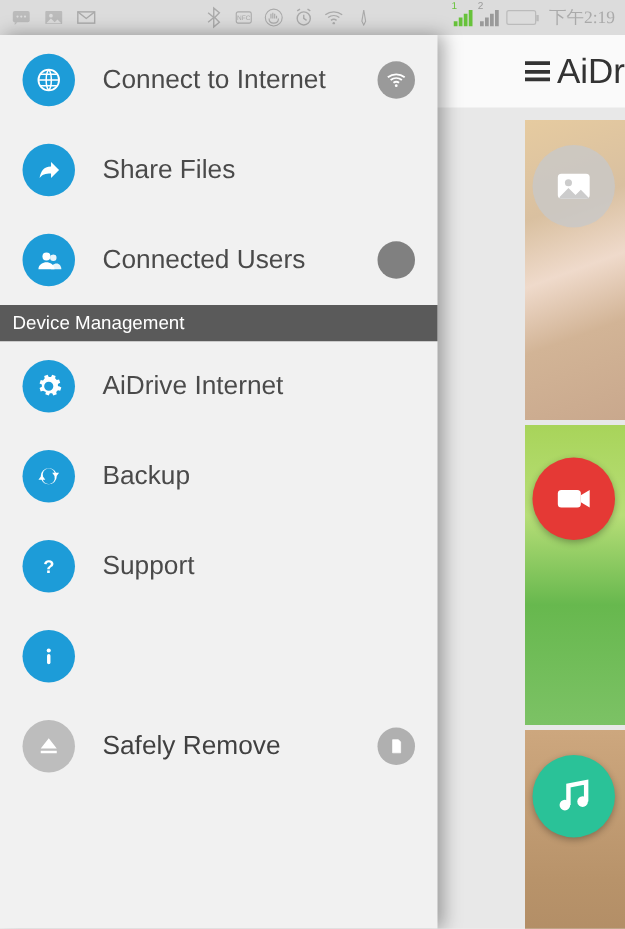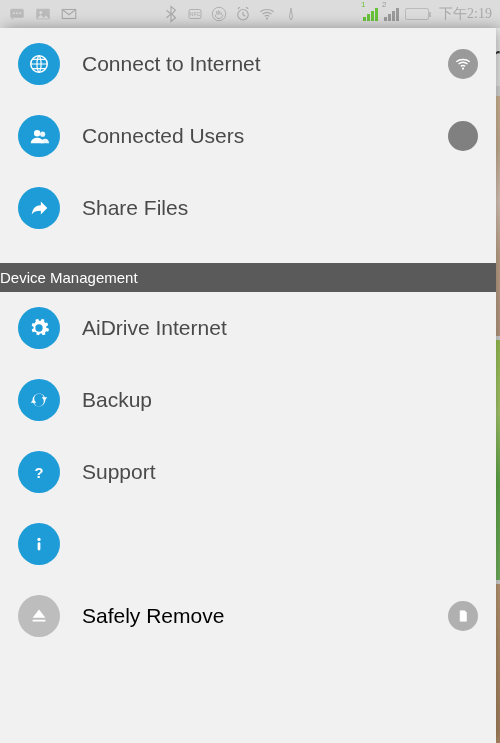--- a/index.html
+++ b/index.html
@@ -32,28 +32,28 @@
 .bg-content { position: absolute; top: 86px; left: 0; right: 0; bottom: 0; }
 .video-fab { position: absolute; top: 280px; right: 8px; width: 66px; height: 66px; background: #e53935; border-radius: 50%; display: flex; align-items: center; justify-content: center; box-shadow: 0 2px 6px rgba(0,0,0,0.3); }
 .music-fab { position: absolute; top: 518px; right: 8px; width: 66px; height: 66px; background: #2ac298; border-radius: 50%; display: flex; align-items: center; justify-content: center; box-shadow: 0 2px 6px rgba(0,0,0,0.3); }
 .photo-fab { position: absolute; top: 30px; right: 8px; width: 66px; height: 66px; background: rgba(200,200,200,0.8); border-radius: 50%; display: flex; align-items: center; justify-content: center; }
 .tile { position: absolute; left: 420px; right: 0; }
 .tile1 { top: 10px; height: 240px; background: linear-gradient(160deg,#e6cba0 0%,#d9c0a0 30%,#efdacb 50%,#d2b496 70%,#c9a88d 100%); }
 .tile2 { top: 254px; height: 240px; background: linear-gradient(180deg,#a8d45a 0%,#b7de77 30%,#67b84e 60%,#7cc265 100%); }
 .tile3 { top: 498px; height: 240px; background: linear-gradient(180deg,#cda77e 0%,#b8936a 50%,#a98560 100%); }
 
 
-.drawer { position: absolute; top: 28px; left: 0; width: 496px; bottom: 0; background: #f1f1f1; box-shadow: 4px 0 14px rgba(0,0,0,0.35); display:flex; flex-direction:column; }
+.drawer { position: absolute; top: 28px; left: 0; width: 350px; bottom: 0; background: #f1f1f1; box-shadow: 4px 0 14px rgba(0,0,0,0.35); display:flex; flex-direction:column; }
 .drawer-item { display: flex; align-items: center; padding: 15px 18px; gap: 22px; cursor: pointer; }
 .drawer-item .ico { width: 42px; height: 42px; border-radius: 50%; display: flex; align-items: center; justify-content: center; flex-shrink: 0; }
 .drawer-item .ico svg { width: 22px; height: 22px; fill: #fff; }
 .drawer-item .label { font-size: 21px; color: #4a4a4a; flex: 1; }
-.drawer-item.disabled .label { color: #000000; }
+.drawer-item.disabled .label { color: #404040; }
 .drawer-item .trail { width: 30px; height: 30px; border-radius: 50%; display: flex; align-items: center; justify-content: center; }
-.section-header { background: #5a5a5a; color: #fff; font-size: 15px; padding: 6px 0; margin-top: 19px; }
+.section-header { background: #5a5a5a; color: #fff; font-size: 15px; padding: 6px 10px; }
 
 .ico-blue { background: #1d9cd8; }
 .ico-gray { background: #bdbdbd; }
 .trail-gray { background: #9a9a9a; }
 .trail-dark { background: #808080; }
 </style>
 </head>
 <body>
 
 <div class="status-bar">
@@ -190,39 +190,39 @@
         <svg width="18" height="18" viewBox="0 0 24 24">
           <path d="M3 9a15 15 0 0118 0M6 12a10 10 0 0112 0M9 15a5 5 0 016 0" fill="none" stroke="#fff" stroke-width="2"></path>
           <circle cx="12" cy="18" r="1.5" fill="#fff"></circle>
         </svg>
       </span>
   </div>
 
   <div class="drawer-item">
     <span class="ico ico-blue">
         <svg viewBox="0 0 24 24">
+          <path d="M14 9V5l7 7-7 7v-4c-5 0-8 1-10 4 1-5 3-10 10-10z" fill="#fff"></path>
+        </svg>
+      </span>
+    <span class="label">Share Files</span>
+  </div>
+
+  <div class="drawer-item">
+    <span class="ico ico-blue">
+        <svg viewBox="0 0 24 24">
           <circle cx="10" cy="9" r="3.5" fill="#fff"></circle>
           <circle cx="16" cy="10" r="2.8" fill="#fff" opacity="0.9"></circle>
           <path d="M3 20c0-4 4-6 7-6s7 2 7 6H3z" fill="#fff"></path>
           <path d="M14 20c0-3 2-5 5-5 2 0 4 2 4 5h-9z" fill="#fff" opacity="0.9"></path>
         </svg>
       </span>
     <span class="label">Connected Users</span>
     <span class="trail trail-dark"></span>
   </div>
 
-  <div class="drawer-item">
-    <span class="ico ico-blue">
-        <svg viewBox="0 0 24 24">
-          <path d="M14 9V5l7 7-7 7v-4c-5 0-8 1-10 4 1-5 3-10 10-10z" fill="#fff"></path>
-        </svg>
-      </span>
-    <span class="label">Share Files</span>
-  </div>
-
   <div class="section-header">Device Management</div>
 
   <div class="drawer-item">
     <span class="ico ico-blue">
         <svg viewBox="0 0 24 24">
           <path d="M12 8a4 4 0 100 8 4 4 0 000-8zm9 4l2 1-1 3-2-.5-1.5 1.5.5 2-3 1-1-2h-2l-1 2-3-1 .5-2L7 16l-2 .5-1-3 2-1v-2l-2-1 1-3 2 .5L8.5 5 8 3l3-1 1 2h2l1-2 3 1-.5 2L19 6.5l2-.5 1 3-2 1v2z" fill="#fff"></path>
         </svg>
       </span>
     <span class="label">AiDrive Internet</span>
   </div>

